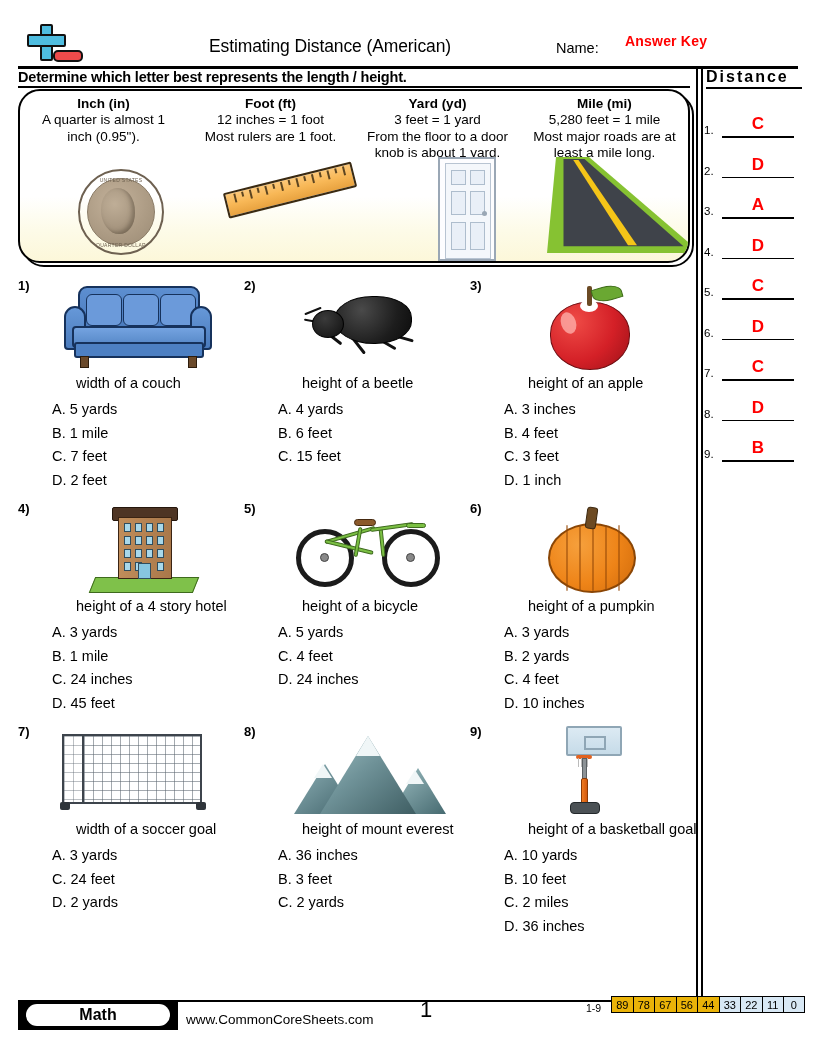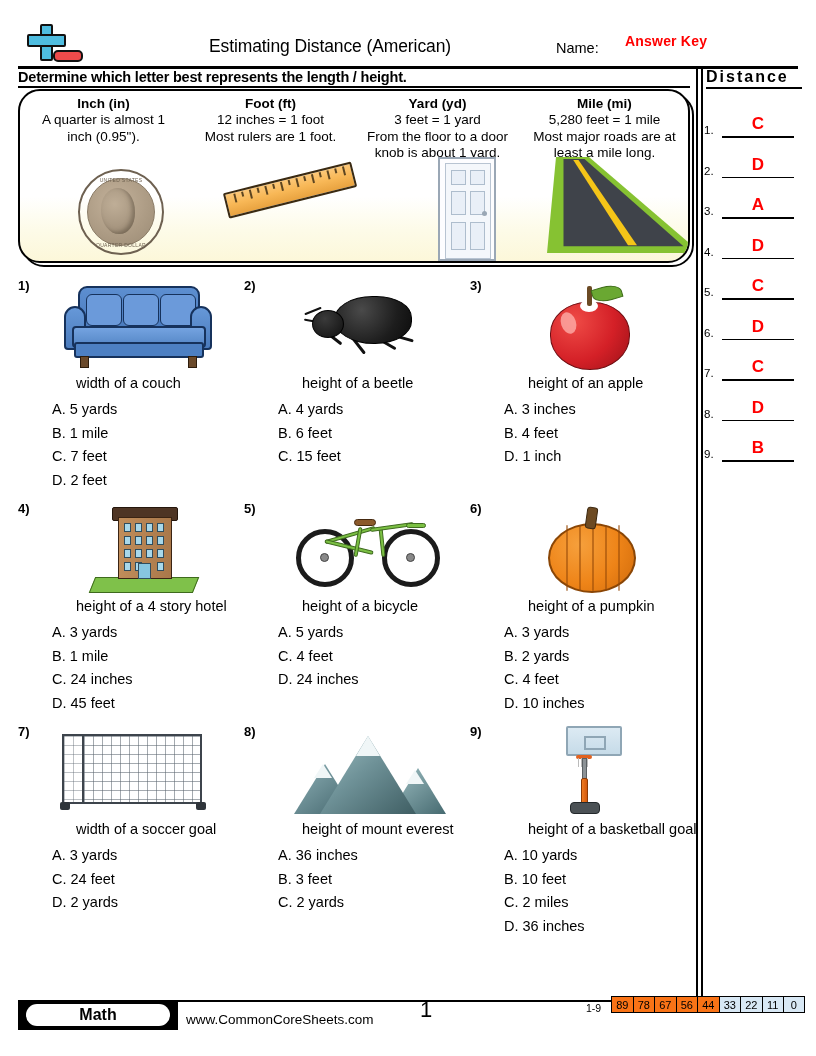--- a/index.html
+++ b/index.html
@@ -510,21 +510,21 @@
     display: flex;
   }
   .scale-box {
     width: 21.5px; height: 17px;
     border: 1px solid #000;
     border-right: none;
     font-size: 11px;
     display: flex;
     align-items: center;
     justify-content: center;
-    background: #f97316;
+    background: #eab308;
   }
   .scale-box:last-child { border-right: 1px solid #000; }
   .scale-box.hl { background: #d8e8f5; }
 </style>
 </head>
 <body>
 
 <div id="header">
   <div id="logo">
     <div class="logo-plus-v"></div>
@@ -722,20 +722,21 @@
           <div class="apple-notch"></div>
           <div class="apple-stem"></div>
           <div class="apple-leaf"></div>
           <div class="apple-shine"></div>
         </div>
       </div>
       <div class="q-prompt">height of an apple</div>
       <div class="q-choices">
         <div class="q-choice">A. 3 inches</div>
         <div class="q-choice">B. 4 feet</div>
+        <div class="q-choice">C. 3 feet</div>
         <div class="q-choice">D. 1 inch</div>
       </div>
     </div>
   </div>
 
   <div class="q-row">
 
     <div class="q-cell">
       <div class="q-num">4)</div>
       <div class="q-art">

